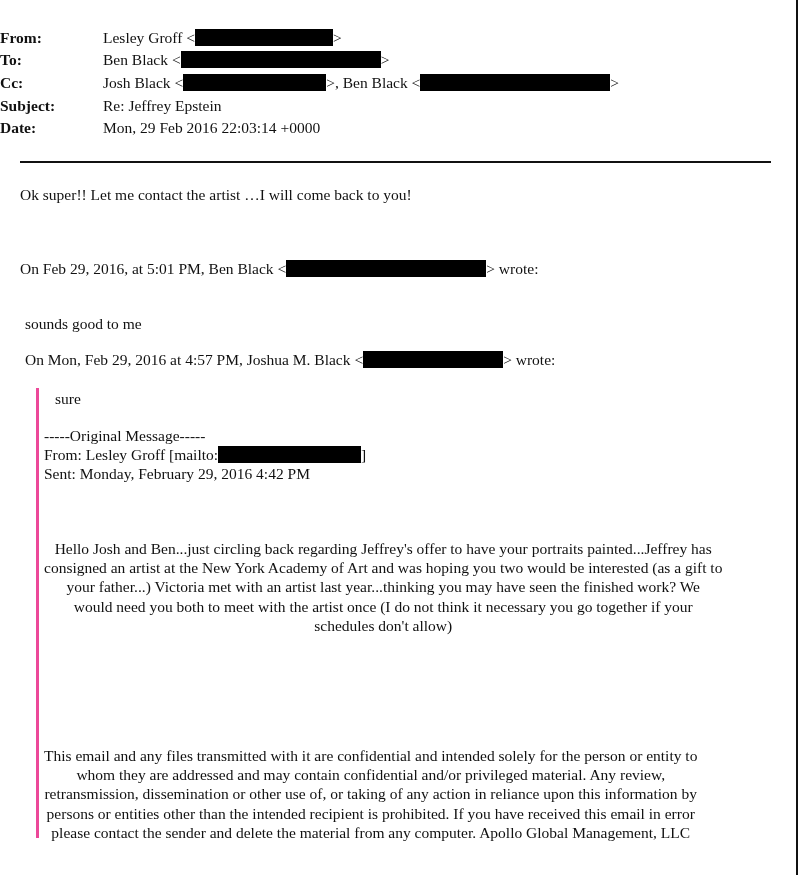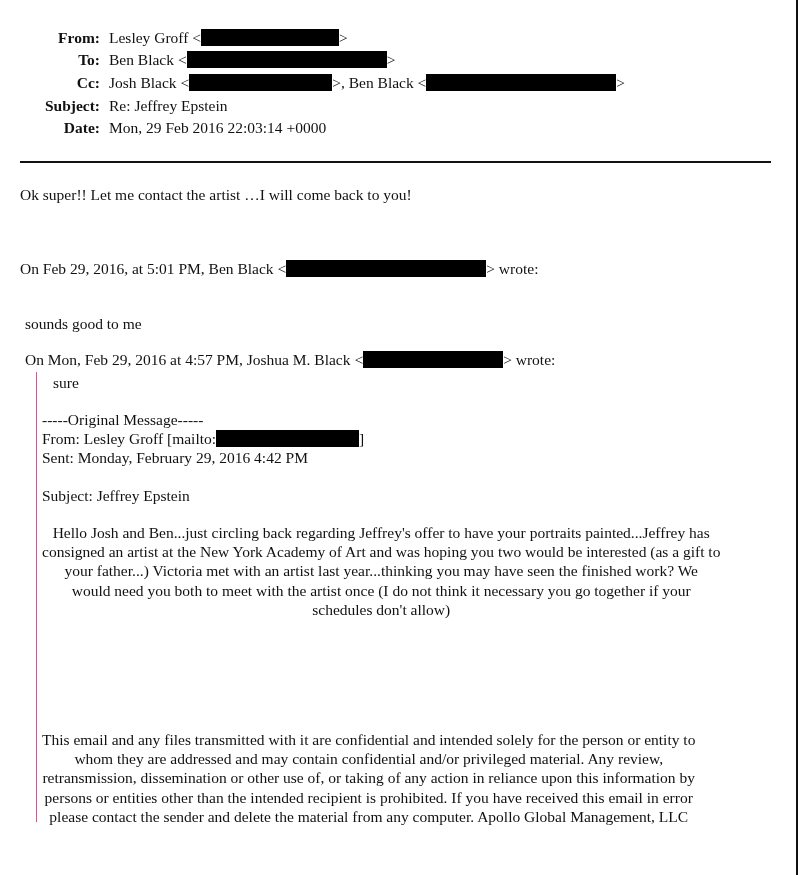--- a/index.html
+++ b/index.html
@@ -3,28 +3,28 @@
 <meta charset="utf-8">
 <style>
   html, body { margin: 0; padding: 0; background: #ffffff; }
   body {
     width: 800px; height: 875px; position: relative; overflow: hidden;
     font-family: "Liberation Serif", "DejaVu Serif", serif;
     color: #111; font-size: 15.5px;
   }
   .right-edge { position: absolute; top: 0; right: 2px; width: 2px; height: 875px; background: #111; }
   .hrow { position: absolute; left: 0; height: 22px; line-height: 22px; white-space: nowrap; }
-  .hlabel { display: inline-block; width: 100px; text-align: right; font-weight: bold; }
-  .hval { margin-left: 9px; }
+  .hlabel { display: inline-block; width: 100px; text-align: left; font-weight: bold; }
+  .hval { margin-left: 3px; }
   .redact { display: inline-block; background: #000; height: 17px; vertical-align: -3px; }
   .rule { position: absolute; left: 20px; top: 161px; width: 751px; height: 2px; background: #111; }
   .abs { position: absolute; white-space: nowrap; }
   .quote {
-    position: absolute; left: 36px; top: 372px; width: 740px; height: 450px;
-    border-left: 1px solid #ec4899;
+    position: absolute; left: 36px; top: 388px; width: 740px; height: 450px;
+    border-left: 3px solid #ec4899;
   }
   .qtext { position: absolute; left: 5px; white-space: nowrap; line-height: 19.2px; }
   .para { white-space: pre-line; text-align: center; }
 </style>
 </head>
 <body>
 
 <div class="right-edge"></div>
 
 <div>
@@ -57,21 +57,20 @@
 
 <div class="abs" style="left:25px; top:351px;">
   <span>On Mon, Feb 29, 2016 at 4:57 PM, Joshua M. Black</span> <span>&lt;</span><span class="redact" style="width:140px"></span><span>&gt;</span> <span>wrote:</span>
 </div>
 
 <div class="quote">
   <div class="qtext" style="top:1px; left:16px;">sure</div>
   <div class="qtext" style="top:38px;">-----Original Message-----</div>
   <div class="qtext" style="top:57px;"><span>From: Lesley Groff [mailto:</span><span class="redact" style="width:143px"></span><span>]</span></div>
   <div class="qtext" style="top:76px;">Sent: Monday, February 29, 2016 4:42 PM</div>
-  <div class="qtext" style="top:114px;">Subject: Jeffrey Epstein</div>
   <div class="qtext para" style="top:151px;">Hello Josh and Ben...just circling back regarding Jeffrey's offer to have your portraits painted...Jeffrey has
 consigned an artist at the New York Academy of Art and was hoping you two would be interested (as a gift to
 your father...)  Victoria met with an artist last year...thinking you may have seen the finished work?  We
 would need you both to meet with the artist once (I do not think it necessary you go together if your
 schedules don't allow)</div>
   <div class="qtext para" style="top:358px;">This email and any files transmitted with it are confidential and intended solely for the person or entity to
 whom they are addressed and may contain confidential and/or privileged material. Any review,
 retransmission, dissemination or other use of, or taking of any action in reliance upon this information by
 persons or entities other than the intended recipient is prohibited. If you have received this email in error
 please contact the sender and delete the material from any computer. Apollo Global Management, LLC</div>

